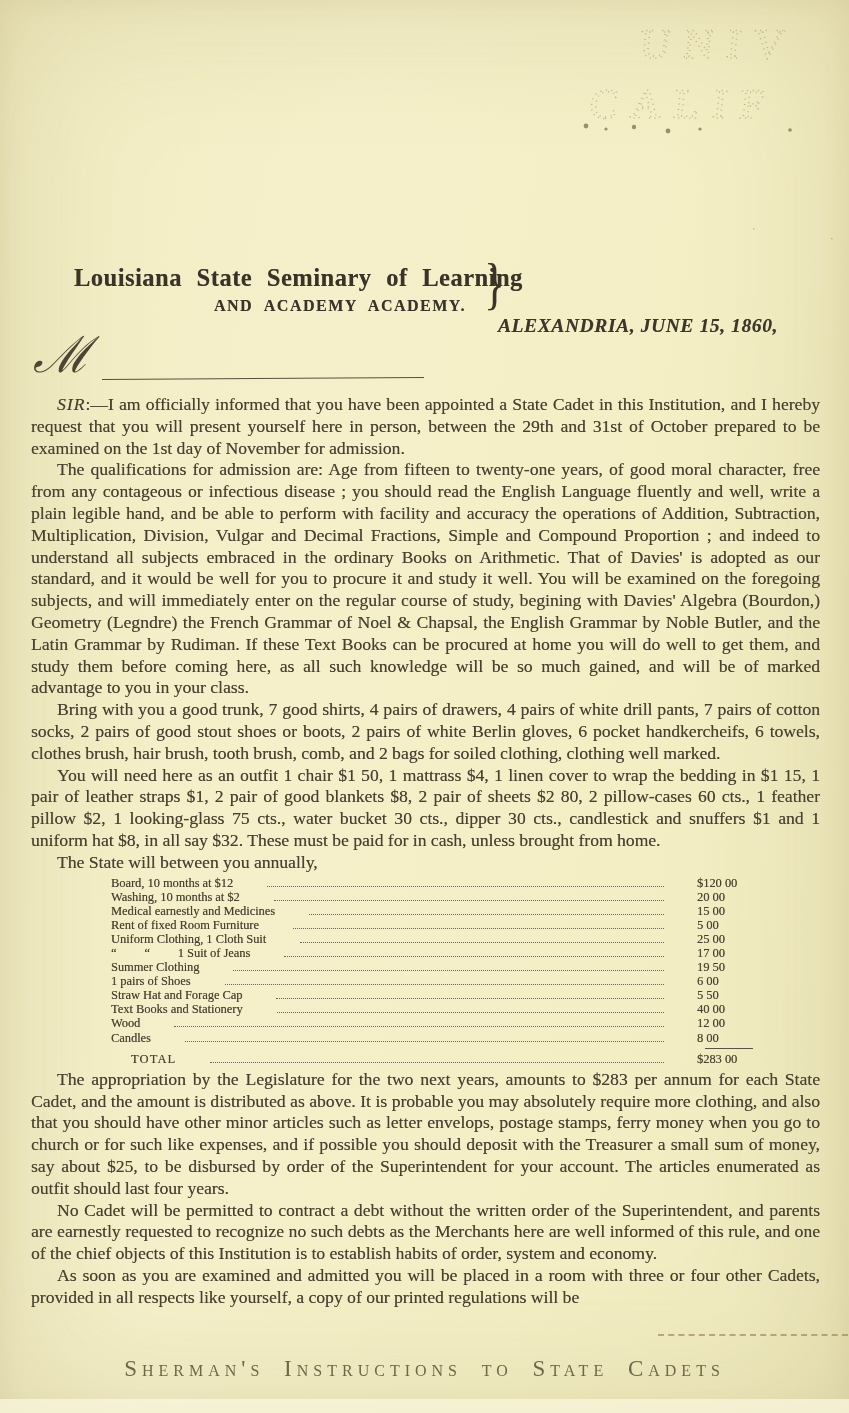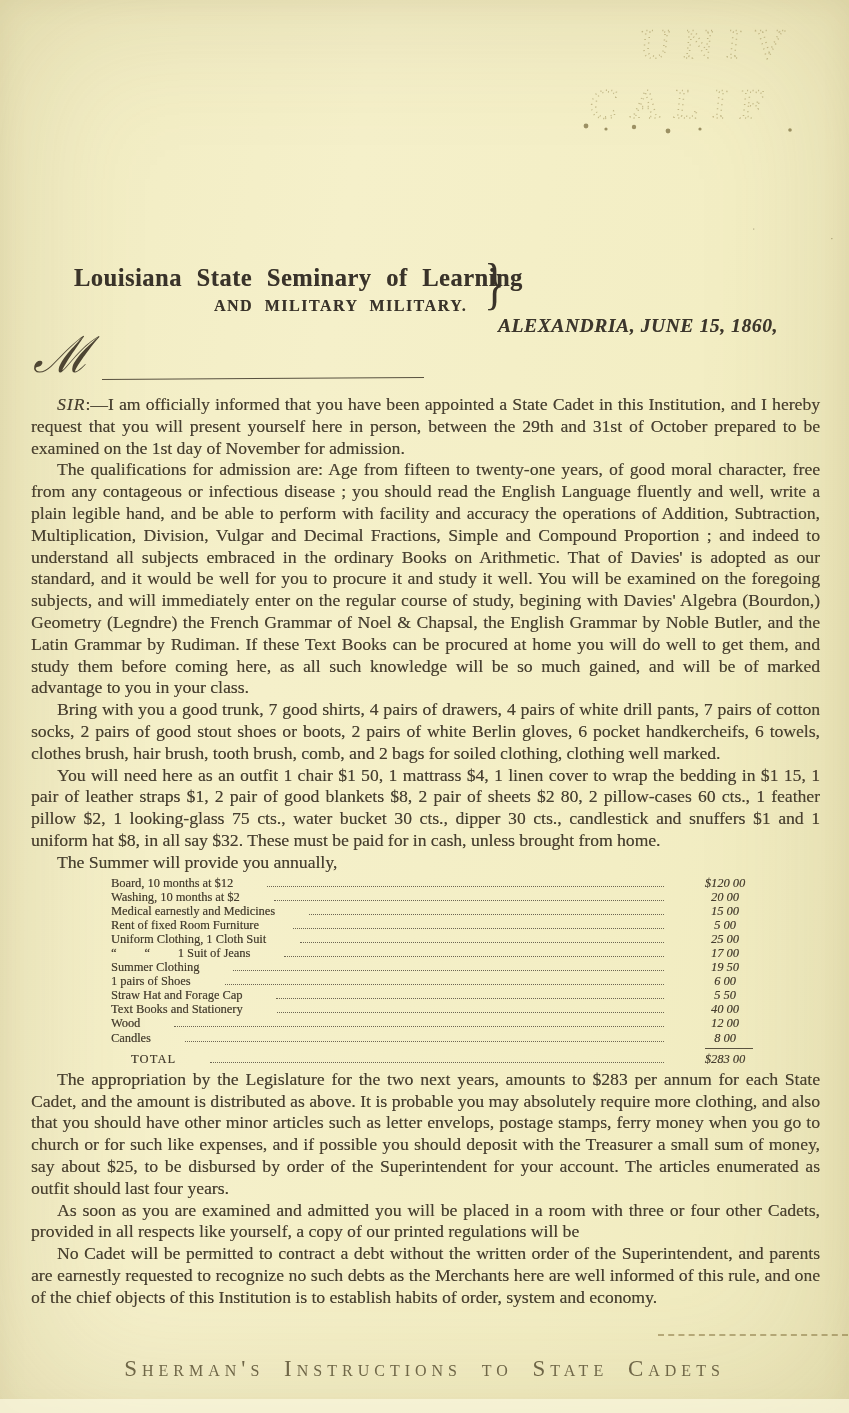--- a/index.html
+++ b/index.html
@@ -40,21 +40,21 @@
   .bodytext { position:absolute; left:31px; top:394px; width:789px;
         font-size:17.6px; line-height:21.8px; text-align:justify; }
   .bodytext p { margin:0; text-indent:26px; }
   .lead { font-style:italic; letter-spacing:1px; }
 
   
   .provide-table { margin:2px 0 3px 80px; width:642px; font-size:12.4px; line-height:14.1px; }
   .trow { display:flex; align-items:baseline; text-indent:0;gap:28px; }
   .titem { white-space:nowrap; }
   .tleader { flex:1; border-bottom:1.7px dotted rgba(74,66,52,.8); margin:0 5px 3px 6px; height:1px; min-width:20px; }
-  .tamount { white-space:nowrap; text-align:center; min-width:56px;font-style:italic; }
+  .tamount { white-space:nowrap; text-align:left; min-width:56px; }
   .sumrule-row { display:flex; justify-content:flex-end; height:7px; }
   .sumrule { width:48px; border-top:1.3px solid rgba(74,66,52,.9); margin-top:3px; }
   .total-row { padding-left:20px; }
   .total-label { letter-spacing:1.2px; }
 
   
   .dash-br { position:absolute; left:658px; top:1334px; width:190px; height:0;
         border-top:2px dashed rgba(150,135,85,.65); }
   .speck { position:absolute; color:rgba(95,84,52,.55); font-size:11px; }
   .speck.s1 { left:752px; top:226px; }
@@ -79,33 +79,33 @@
       <circle cx="14" cy="118" r="2.4"></circle>
         <circle cx="34" cy="121" r="1.6"></circle>
       <circle cx="62" cy="119" r="2.2"></circle>
         <circle cx="96" cy="123" r="2.4"></circle>
       <circle cx="128" cy="121" r="1.6"></circle>
         <circle cx="218" cy="122" r="1.8"></circle>
     </g>
   </svg>
 
   <div class="h1 ink">Louisiana State Seminary of Learning</div>
-  <div class="h2 ink">AND MILITARY MILITARY.</div>
+  <div class="h2 ink">AND ACADEMY ACADEMY.</div>
   <div class="brace ink">}</div>
   <div class="dateline ink">ALEXANDRIA, JUNE 15, 1860,</div>
 
   <div class="monogram">ℳ</div>
   <div class="sig-line"></div>
 
   <div class="bodytext ink">
     <p><i class="lead">SIR</i><span>:—I am officially informed that you have been appointed a State Cadet in this Institution, and I hereby request that you will present yourself here in person, between the 29th and 31st of October prepared to be examined on the 1st day of November for admission.</span></p>
     <p>The qualifications for admission are: Age from fifteen to twenty-one years, of good moral character, free from any contageous or infectious disease ; you should read the English Language fluently and well, write a plain legible hand, and be able to perform with facility and accuracy the operations of Addition, Subtraction, Multiplication, Division, Vulgar and Decimal Fractions, Simple and Compound Proportion ; and indeed to understand all subjects embraced in the ordinary Books on Arithmetic. That of Davies' is adopted as our standard, and it would be well for you to procure it and study it well. You will be examined on the foregoing subjects, and will immediately enter on the regular course of study, begining with Davies' Algebra (Bourdon,) Geometry (Legndre) the French Grammar of Noel &amp; Chapsal, the English Grammar by Noble Butler, and the Latin Grammar by Rudiman. If these Text Books can be procured at home you will do well to get them, and study them before coming here, as all such knowledge will be so much gained, and will be of marked advantage to you in your class.</p>
     <p>Bring with you a good trunk, 7 good shirts, 4 pairs of drawers, 4 pairs of white drill pants, 7 pairs of cotton socks, 2 pairs of good stout shoes or boots, 2 pairs of white Berlin gloves, 6 pocket handkercheifs, 6 towels, clothes brush, hair brush, tooth brush, comb, and 2 bags for soiled clothing, clothing well marked.</p>
     <p>You will need here as an outfit 1 chair $1 50, 1 mattrass $4, 1 linen cover to wrap the bedding in $1 15, 1 pair of leather straps $1, 2 pair of good blankets $8, 2 pair of sheets $2 80, 2 pillow-cases 60 cts., 1 feather pillow $2, 1 looking-glass 75 cts., water bucket 30 cts., dipper 30 cts., candlestick and snuffers $1 and 1 uniform hat $8, in all say $32. These must be paid for in cash, unless brought from home.</p>
-    <p>The Summer will provide you annually,</p>
+    <p>The State will between you annually,</p>
 
     <div class="provide-table">
       <div class="trow">
           <span class="titem">Board, 10 months at $12</span>
           <span class="tleader"></span>
           <span class="tamount">$120 00</span>
         </div>
       <div class="trow">
           <span class="titem">Washing, 10 months at $2</span>
           <span class="tleader"></span>
@@ -165,22 +165,22 @@
           <span class="sumrule"></span>
         </div>
       <div class="trow total-row">
           <span class="titem total-label">TOTAL</span>
           <span class="tleader"></span>
           <span class="tamount">$283 00</span>
         </div>
     </div>
 
     <p>The appropriation by the Legislature for the two next years, amounts to $283 per annum for each State Cadet, and the amount is distributed as above. It is probable you may absolutely require more clothing, and also that you should have other minor articles such as letter envelops, postage stamps, ferry money when you go to church or for such like expenses, and if possible you should deposit with the Treasurer a small sum of money, say about $25, to be disbursed by order of the Superintendent for your account. The articles enumerated as outfit should last four years.</p>
+    <p>No Cadet will be permitted to contract a debt without the written order of the Superintendent, and parents are earnestly requested to recognize no such debts as the Merchants here are well informed of this rule, and one of the chief objects of this Institution is to establish habits of order, system and economy.</p>
     <p>As soon as you are examined and admitted you will be placed in a room with three or four other Cadets, provided in all respects like yourself, a copy of our printed regulations will be</p>
-    <p>No Cadet will be permitted to contract a debt without the written order of the Superintendent, and parents are earnestly requested to recognize no such debts as the Merchants here are well informed of this rule, and one of the chief objects of this Institution is to establish habits of order, system and economy.</p>
   </div>
 
   <div class="dash-br"></div>
   <span class="speck s1">ˈ</span>
   <span class="speck s2">·</span>
 
   <div class="footer-caption">Sherman's Instructions to State Cadets</div>
 
   <div class="vignette"></div>
   <div class="bottom-edge"></div>

